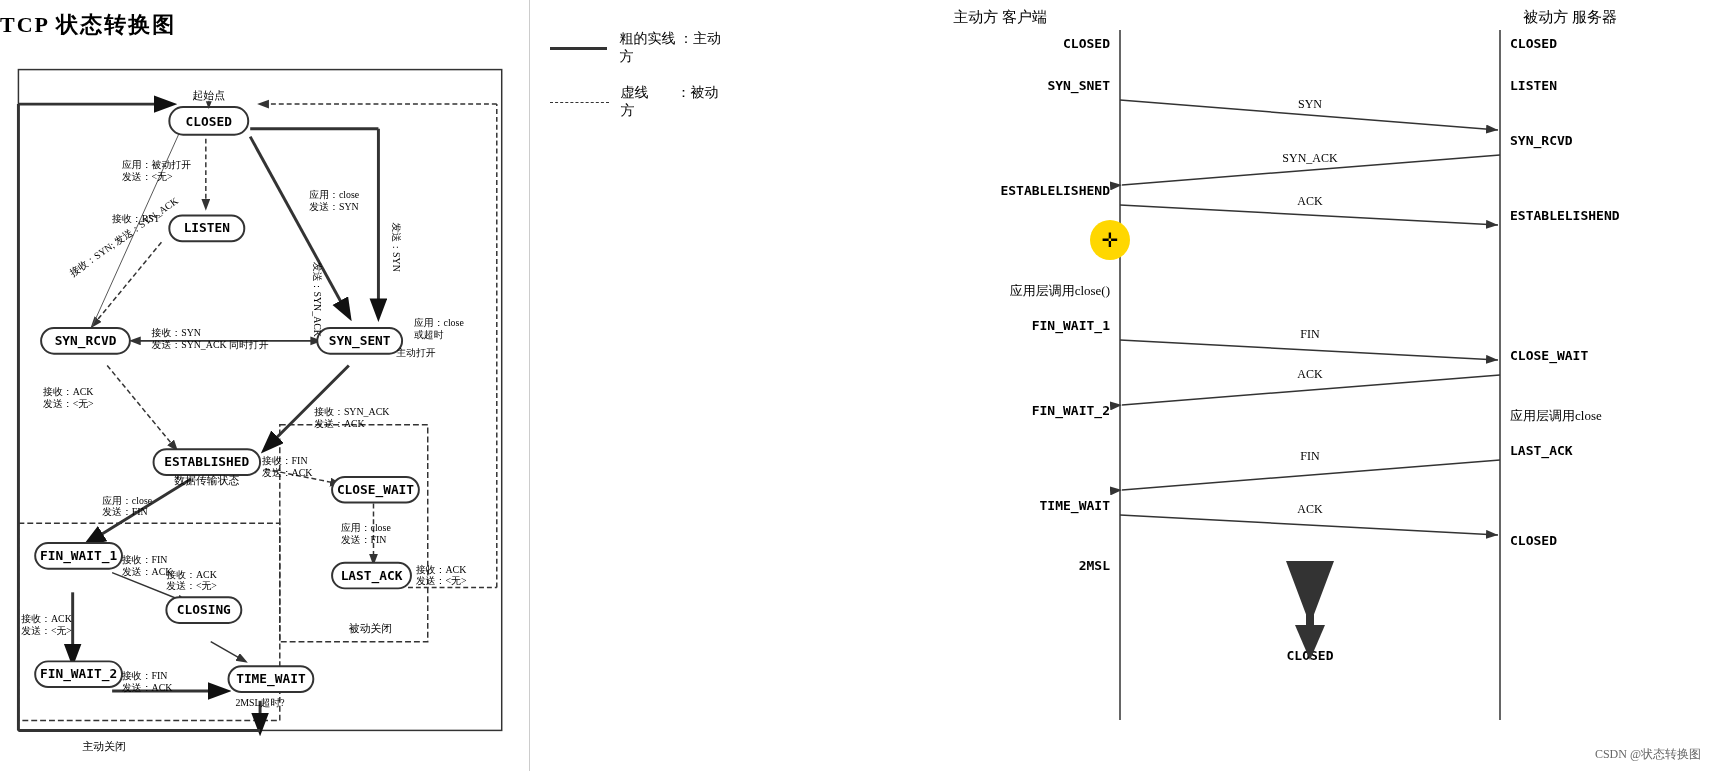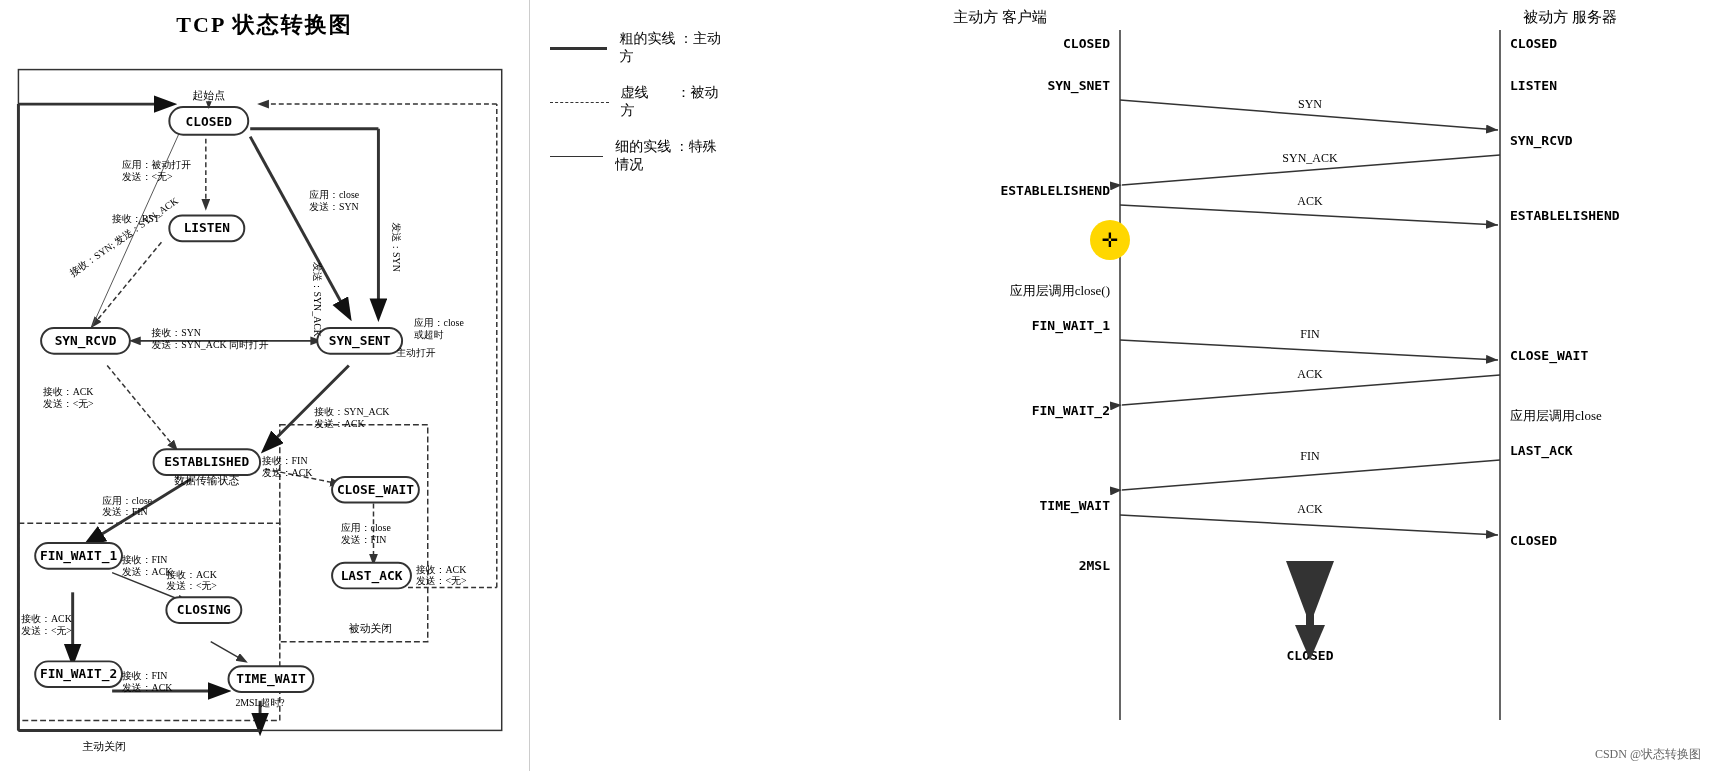--- a/index.html
+++ b/index.html
@@ -16,21 +16,21 @@
     
     .left-panel {
       position: absolute;
       left: 0; top: 0;
       width: 530px;
       height: 771px;
       border-right: 1px solid #ccc;
     }
 
     .diagram-title {
-      text-align: center;
+      text-align: left;
       font-size: 22px;
       font-weight: bold;
       margin-top: 10px;
       letter-spacing: 2px;
     }
 
     .diagram-area {
       position: relative;
       width: 510px;
       height: 720px;
@@ -270,24 +270,20 @@
 
 <div class="middle-panel">
   <div class="legend-item">
     <div class="legend-line thick-solid"></div>
     <span>粗的实线 ：主动方</span>
   </div>
   <div class="legend-item">
     <div class="legend-line thin-dashed" style="border-top: 1px dashed #333; height:0; width:60px;"></div>
     <span>虚线　　：被动方</span>
   </div>
-  <div class="legend-item">
-    <div class="legend-line thin-solid"></div>
-    <span>细的实线 ：特殊情况</span>
-  </div>
 </div>
 
 <div class="right-panel">
   
   <div class="cursor-icon" style="left: 340px; top: 220px;">✛</div>
 
   <svg width="961" height="771" viewBox="0 0 961 771">
     <defs>
       <marker id="r-arrow-right" markerWidth="8" markerHeight="6" refX="8" refY="3" orient="auto">
         <path d="M0,0 L8,3 L0,6 z" fill="#333"></path>

